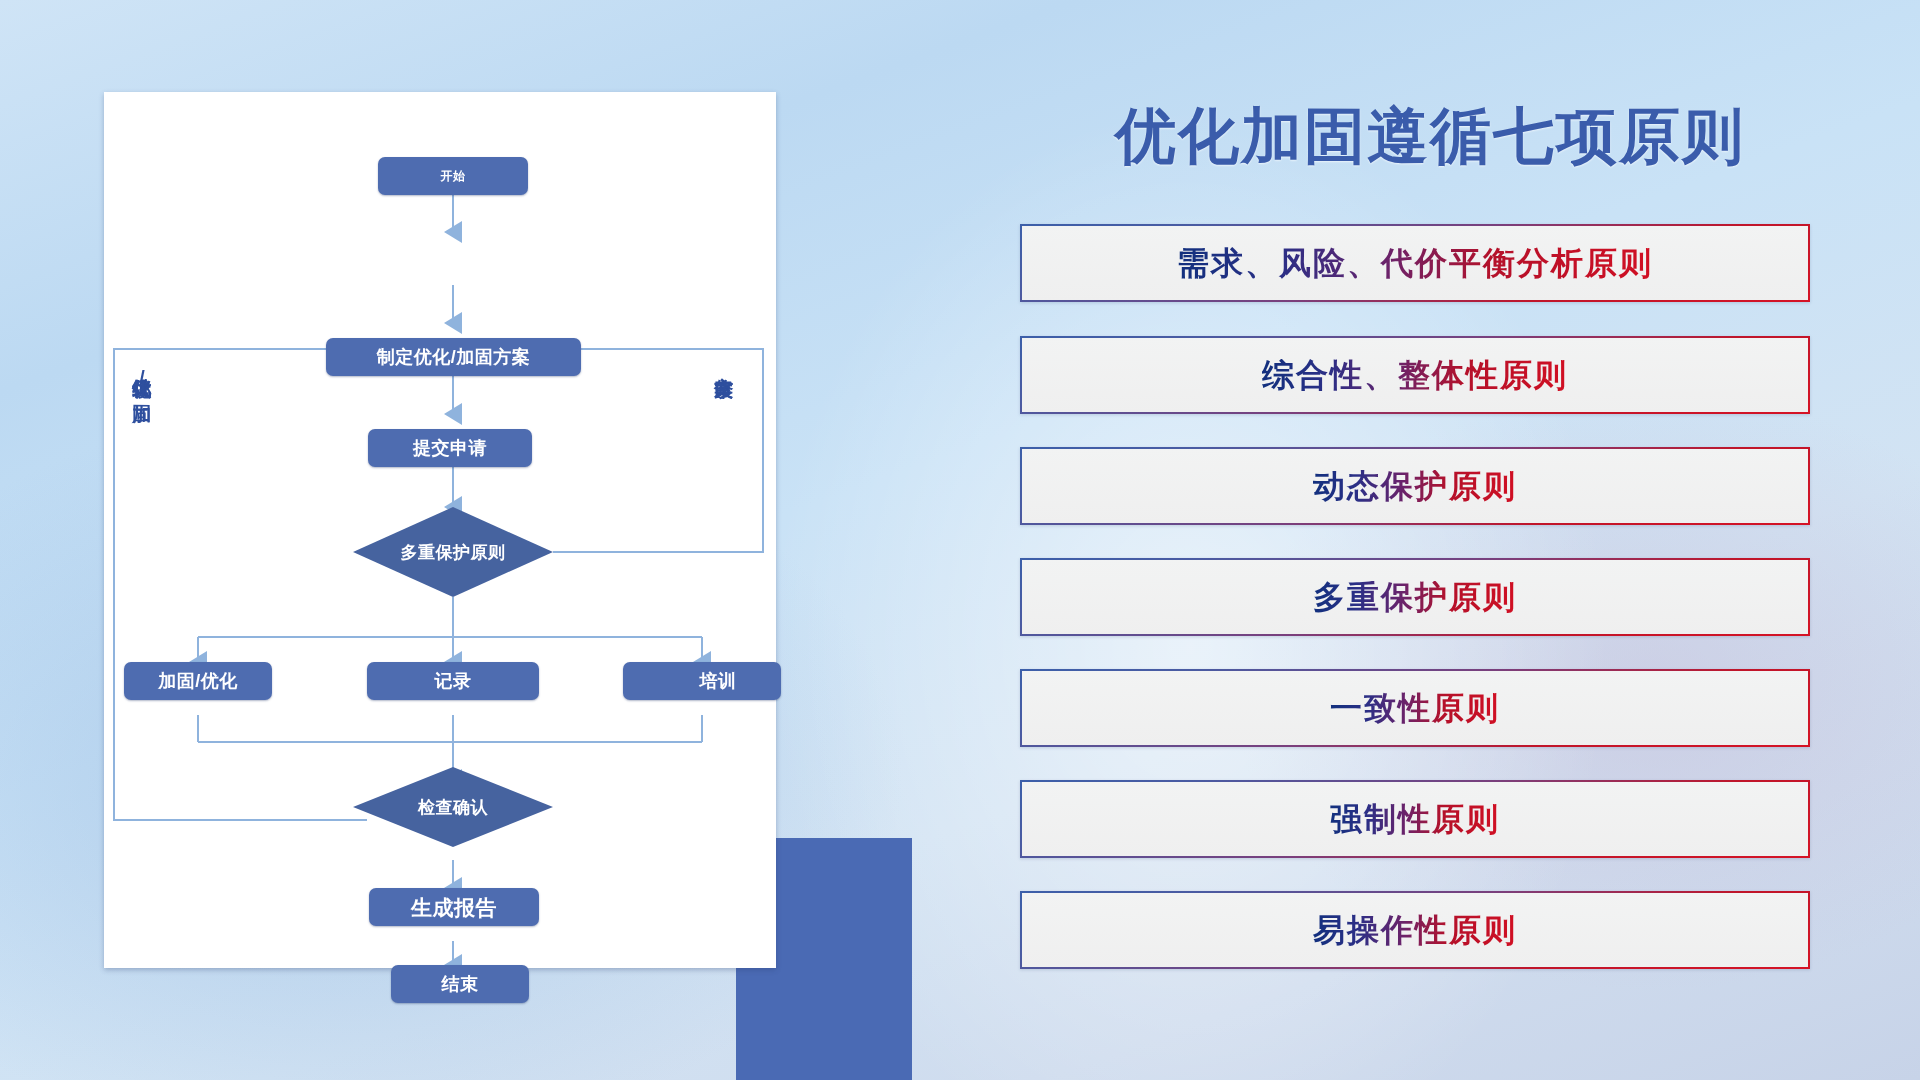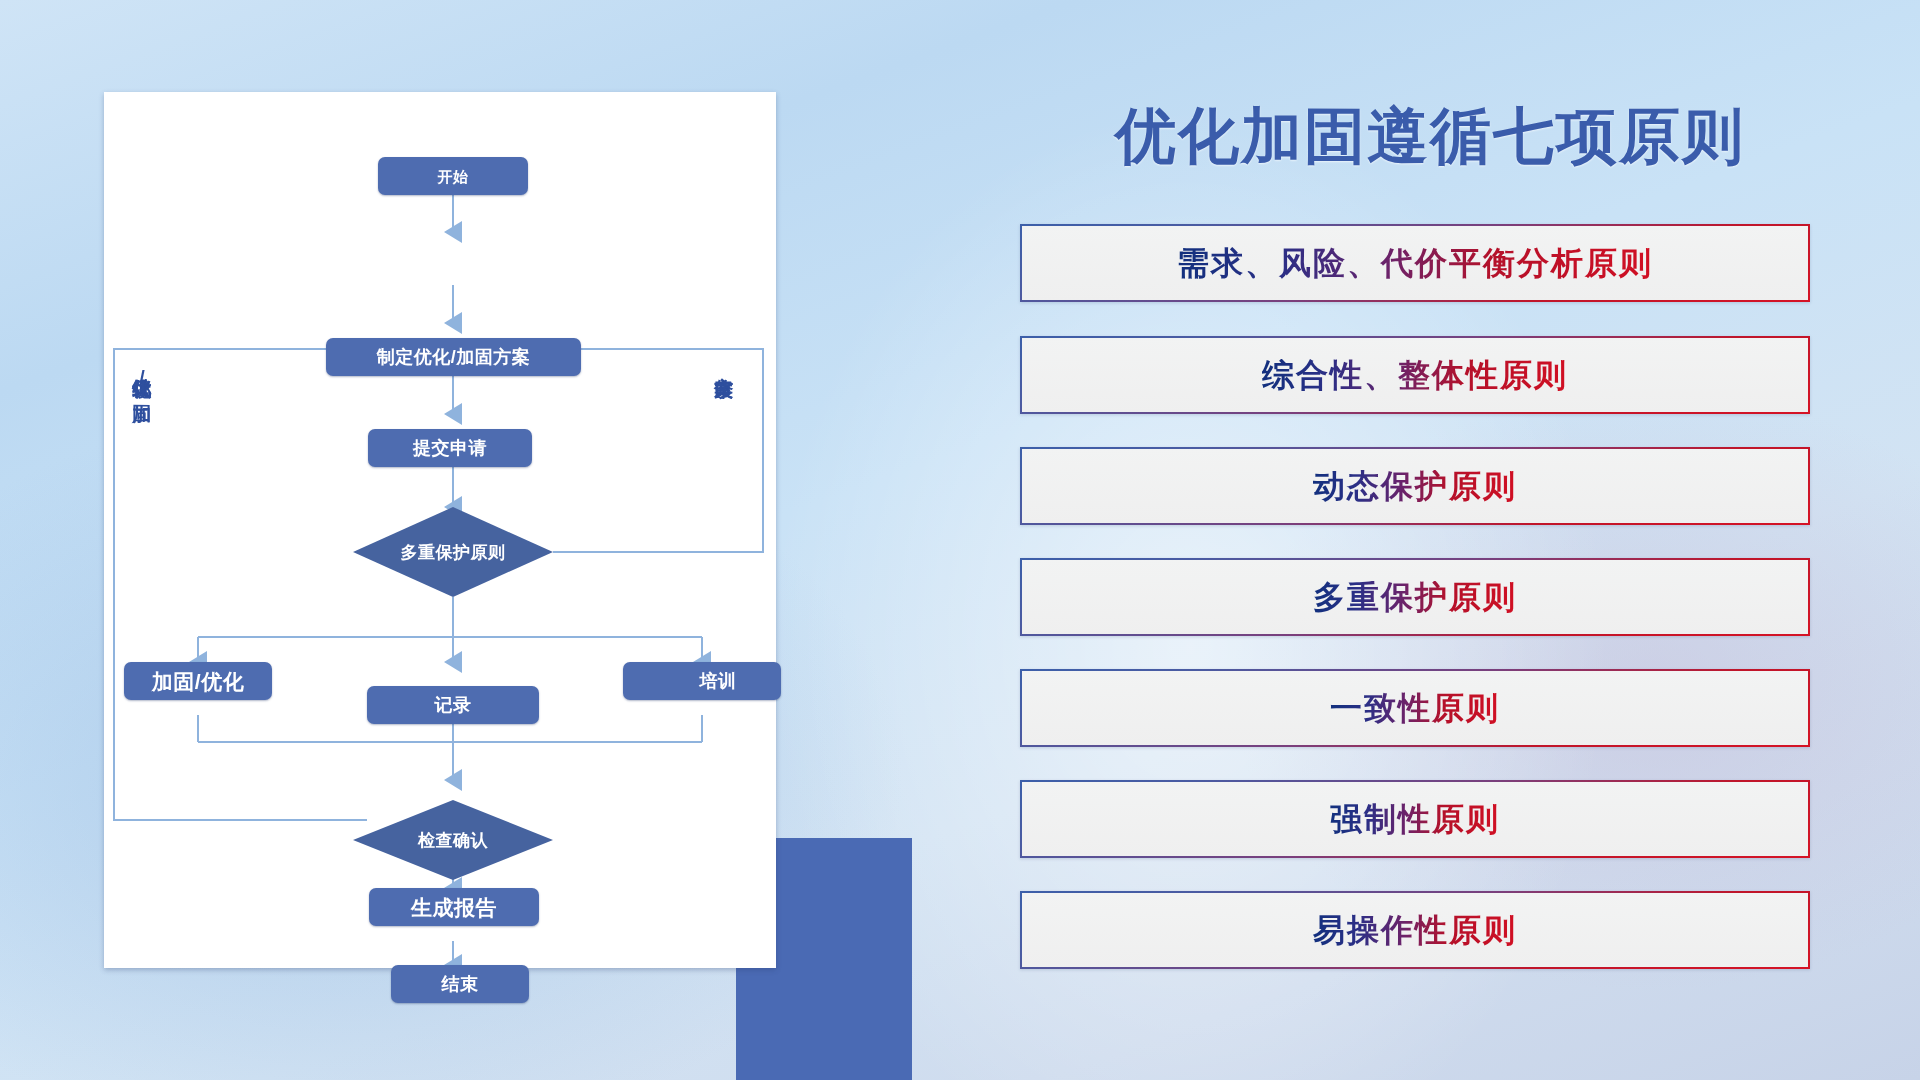--- a/index.html
+++ b/index.html
@@ -120,50 +120,50 @@
         <path d="M349,768 L349,796" marker-end="url(#ah)"></path>
 
         <path d="M349,849 L349,873" marker-end="url(#ah)"></path>
 
         <path d="M263,728 L10,728 L10,257 L252,257" marker-end="url(#ahr)"></path>
 
         <path d="M449,460 L659,460 L659,257 L451,257" marker-end="url(#ahl)"></path>
       </g>
     </svg>
 
-    <div class="node" style="left:274px; top:65px; width:150px; height:38px; font-size:15px;">
+    <div class="node" style="left:274px; top:65px; width:150px; height:38px; font-size:12px;">
       <span>开始</span>
     </div>
 
 
     <div class="node" style="left:222px; top:246px; width:255px; height:38px; font-size:18px;">
       <span>制定优化/加固方案</span>
     </div>
 
     <div class="node" style="left:264px; top:337px; width:164px; height:38px; font-size:18px;">
       <span>提交申请</span>
     </div>
 
     <div class="diamond" style="left:249px; top:415px; width:200px; height:90px;">
       <span>多重保护原则</span>
     </div>
 
-    <div class="node" style="left:20px; top:570px; width:148px; height:38px; font-size:21px;">
+    <div class="node" style="left:20px; top:570px; width:148px; height:38px; font-size:18px;">
       <span>加固/优化</span>
     </div>
 
-    <div class="node" style="left:263px; top:594px; width:172px; height:38px; font-size:18px;">
+    <div class="node" style="left:263px; top:570px; width:172px; height:38px; font-size:18px;">
       <span>记录</span>
     </div>
 
     <div class="node" style="left:519px; top:570px; width:158px; height:38px; font-size:18px;padding-left:32px;">
       <span>培训</span>
     </div>
 
-    <div class="diamond" style="left:249px; top:708px; width:200px; height:80px;">
+    <div class="diamond" style="left:249px; top:675px; width:200px; height:80px;">
       <span>检查确认</span>
     </div>
 
     <div class="node" style="left:265px; top:796px; width:170px; height:38px; font-size:21px;">
       <span>生成报告</span>
     </div>
 
     <div class="node" style="left:287px; top:873px; width:138px; height:38px; font-size:18px;">
       <span>结束</span>
     </div>

